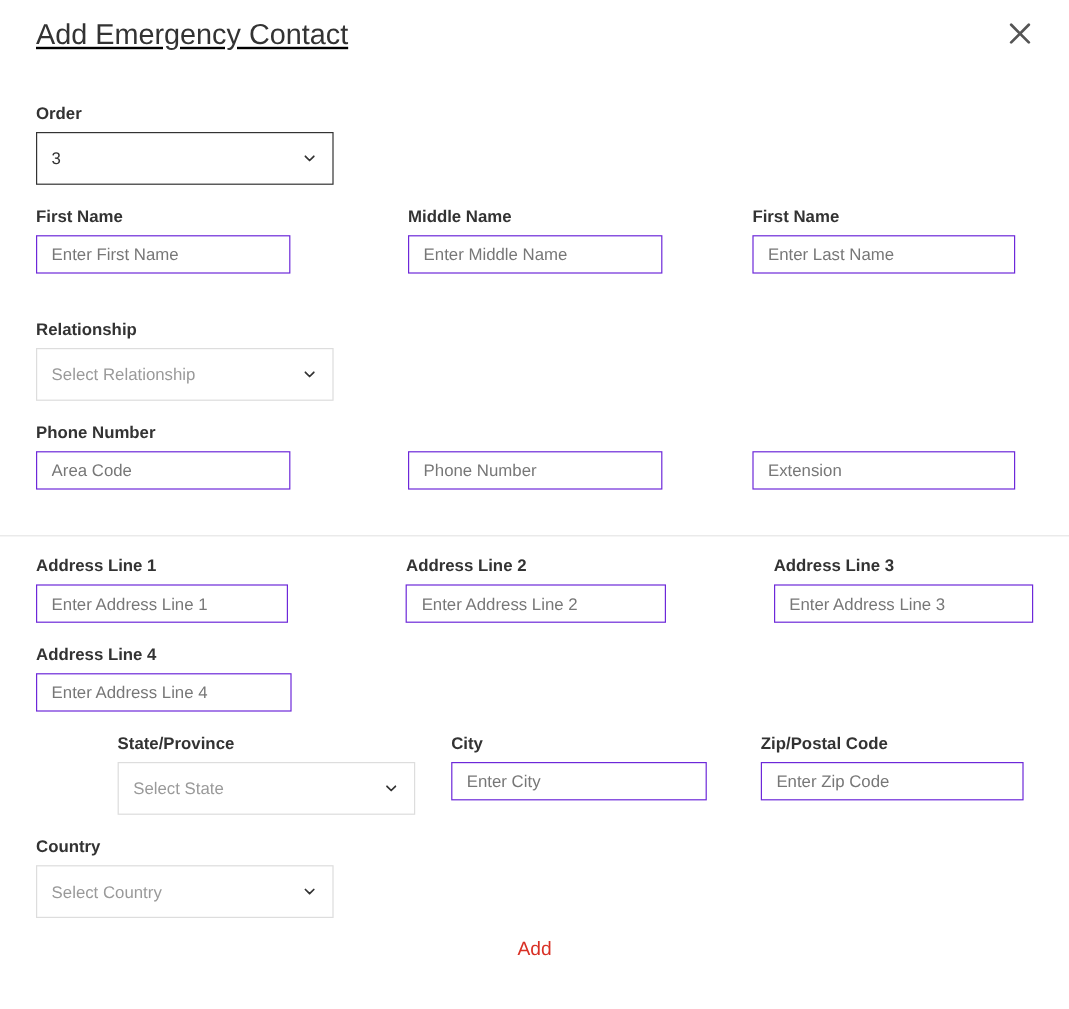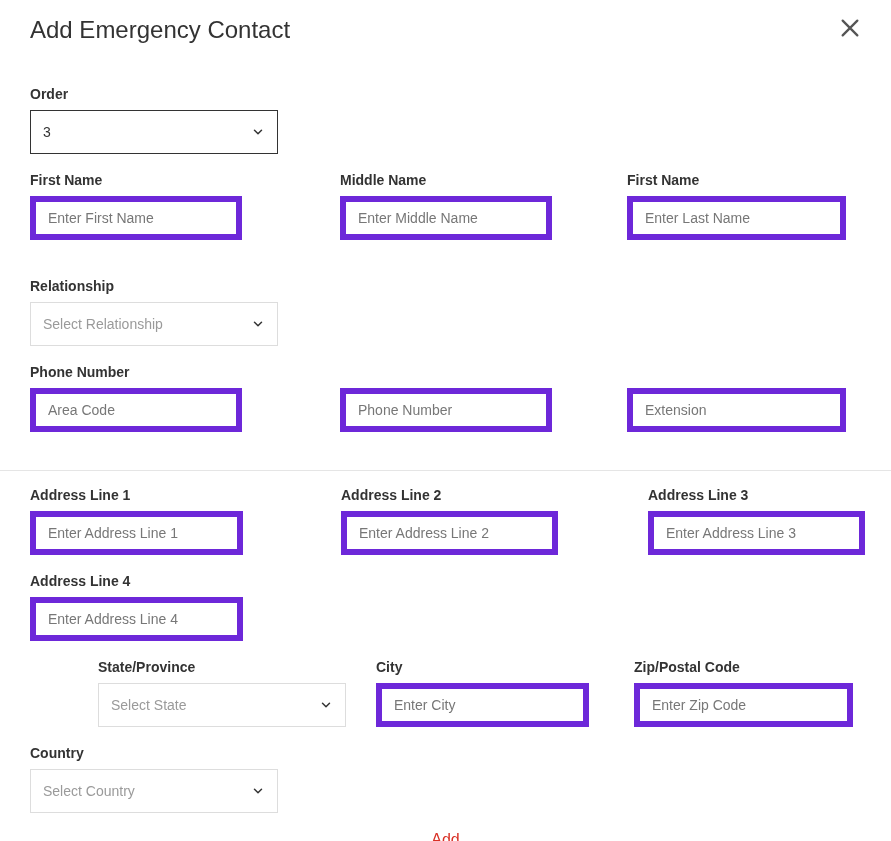--- a/index.html
+++ b/index.html
@@ -9,20 +9,21 @@
       width: 891px;
     }
     .modal {
       padding: 16px 30px 20px 30px;
     }
     .header {
       display: flex;
       justify-content: space-between;
       align-items: center;
       margin-bottom: 22px;
+      text-decoration: underline;
     }
     .title {
       font-size: 24px;
       font-weight: 400;
       color: #333;
     }
     .close-btn {
       font-size: 26px;
       color: #555;
       cursor: pointer;
@@ -44,22 +45,22 @@
     .wphone-right { width: 219px; margin-left: 45px; }
     .waddr { width: 213px; }
     .wcountry { width: 248px; }
     .label {
       font-size: 14px;
       font-weight: 700;
       color: #333;
       margin-bottom: 8px;
     }
     .text-input {
-      height: 44px;
-      border: 6px solid #6d28d9;
+      height: 32px;
+      border: 1px solid #6d28d9;
       padding: 0 12px;
       font-size: 14px;
       color: #333;
       font-family: inherit;
     }
     .text-input::placeholder { color: #777; }
     .select-box {
       height: 44px;
       border: 1px solid #ddd;
       padding: 0 12px;

